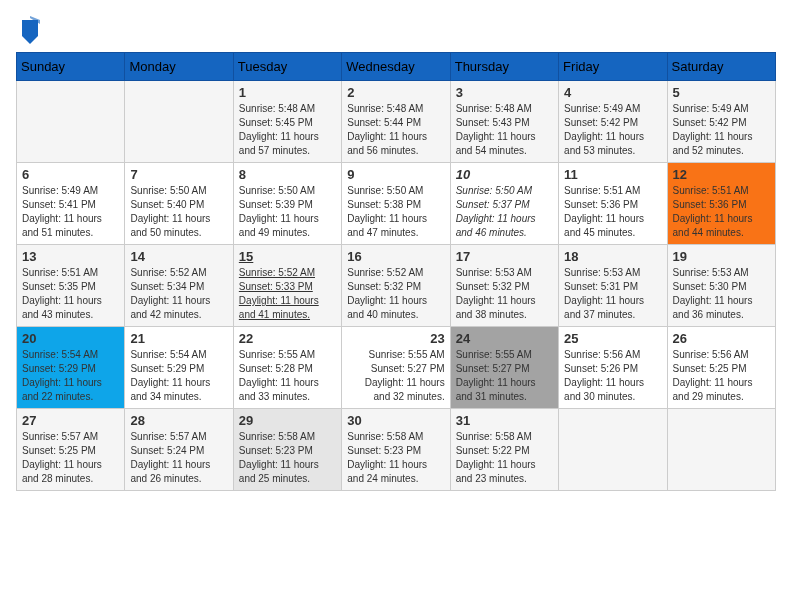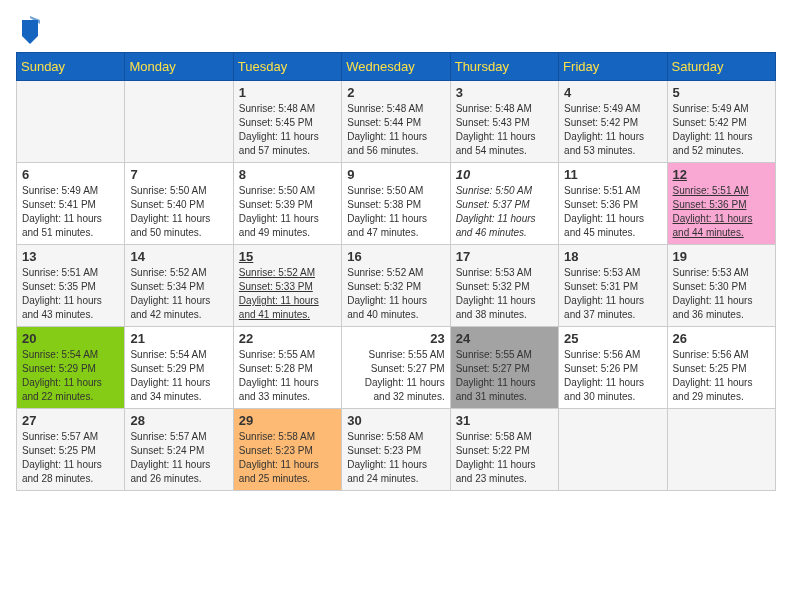--- a/index.html
+++ b/index.html
@@ -53,21 +53,21 @@
       font-size: 15px;
       color: #555;
     }
     table {
       width: 100%;
       border-collapse: collapse;
       border: 1px solid #ccc;
     }
     th {
       background: #1565c0;
-      color: #fde047;
+      color: #000000;
       font-size: 13px;
       padding: 6px 4px;
       text-align: left;
       border: 1px solid #1050a0;
       font-weight: normal;
     }
     td {
       vertical-align: top;
       border: 1px solid #ccc;
       padding: 4px 5px;
@@ -192,21 +192,21 @@
           <div class="day-info">Sunrise: 5:50 AM</div>
           <div class="day-info">Sunset: 5:37 PM</div>
           <div class="day-info">Daylight: 11 hours and 46 minutes.</div>
         </td>
         <td style="background: rgb(255, 255, 255);">
           <span class="day-number">11</span>
           <div class="day-info">Sunrise: 5:51 AM</div>
           <div class="day-info">Sunset: 5:36 PM</div>
           <div class="day-info">Daylight: 11 hours and 45 minutes.</div>
         </td>
-        <td style="background: #f9a8d4; text-decoration: underline;">
+        <td style="background: #f97316;">
           <span class="day-number">12</span>
           <div class="day-info">Sunrise: 5:51 AM</div>
           <div class="day-info">Sunset: 5:36 PM</div>
           <div class="day-info">Daylight: 11 hours and 44 minutes.</div>
         </td>
       </tr>
       <tr>
         <td style="background: rgb(245, 245, 245);">
           <span class="day-number">13</span>
           <div class="day-info">Sunrise: 5:51 AM</div>
@@ -244,21 +244,21 @@
           <div class="day-info">Daylight: 11 hours and 37 minutes.</div>
         </td>
         <td style="background: rgb(245, 245, 245);">
           <span class="day-number">19</span>
           <div class="day-info">Sunrise: 5:53 AM</div>
           <div class="day-info">Sunset: 5:30 PM</div>
           <div class="day-info">Daylight: 11 hours and 36 minutes.</div>
         </td>
       </tr>
       <tr>
-        <td style="background: #84cc16;">
+        <td style="background: #0ea5e9;">
           <span class="day-number">20</span>
           <div class="day-info">Sunrise: 5:54 AM</div>
           <div class="day-info">Sunset: 5:29 PM</div>
           <div class="day-info">Daylight: 11 hours and 22 minutes.</div>
         </td>
         <td style="background: rgb(255, 255, 255);">
           <span class="day-number">21</span>
           <div class="day-info">Sunrise: 5:54 AM</div>
           <div class="day-info">Sunset: 5:29 PM</div>
           <div class="day-info">Daylight: 11 hours and 34 minutes.</div>
@@ -300,21 +300,21 @@
           <div class="day-info">Sunrise: 5:57 AM</div>
           <div class="day-info">Sunset: 5:25 PM</div>
           <div class="day-info">Daylight: 11 hours and 28 minutes.</div>
         </td>
         <td style="background: rgb(245, 245, 245);">
           <span class="day-number">28</span>
           <div class="day-info">Sunrise: 5:57 AM</div>
           <div class="day-info">Sunset: 5:24 PM</div>
           <div class="day-info">Daylight: 11 hours and 26 minutes.</div>
         </td>
-        <td style="background: #fdba74;">
+        <td style="background: #e5e5e5;">
           <span class="day-number">29</span>
           <div class="day-info">Sunrise: 5:58 AM</div>
           <div class="day-info">Sunset: 5:23 PM</div>
           <div class="day-info">Daylight: 11 hours and 25 minutes.</div>
         </td>
         <td style="background: rgb(245, 245, 245);">
           <span class="day-number">30</span>
           <div class="day-info">Sunrise: 5:58 AM</div>
           <div class="day-info">Sunset: 5:23 PM</div>
           <div class="day-info">Daylight: 11 hours and 24 minutes.</div>

